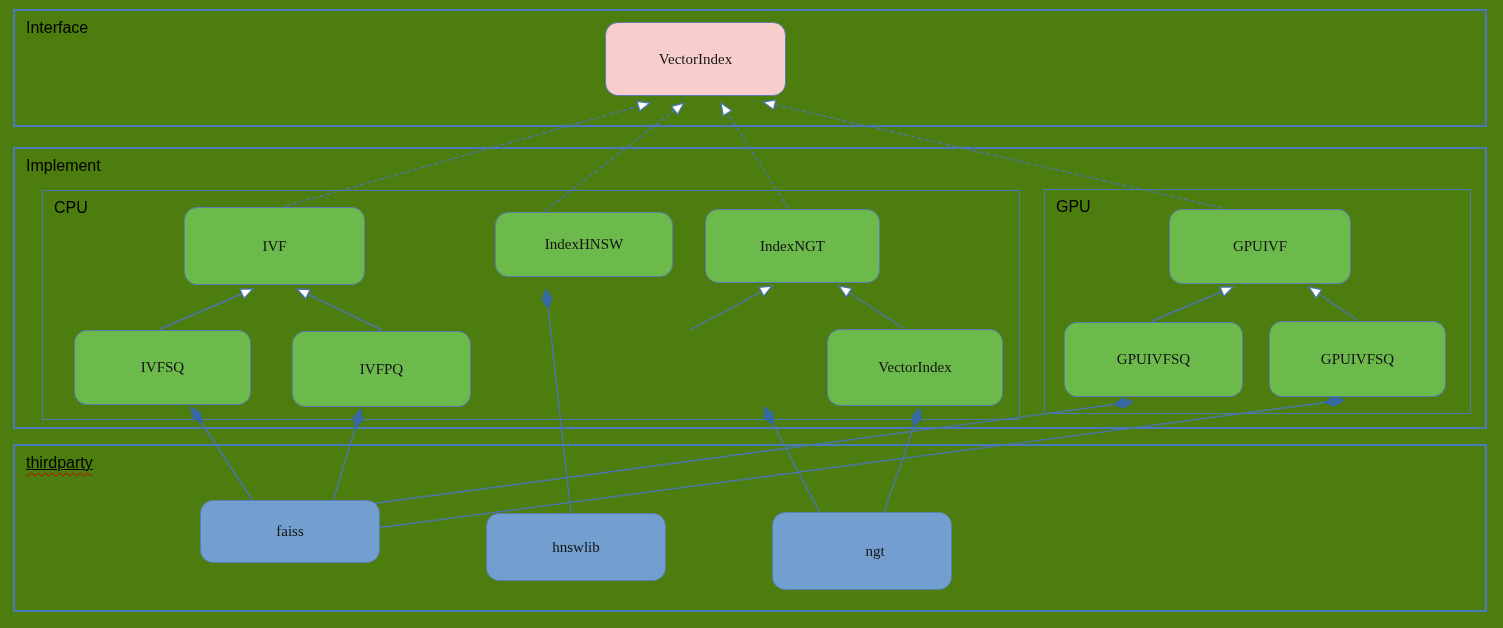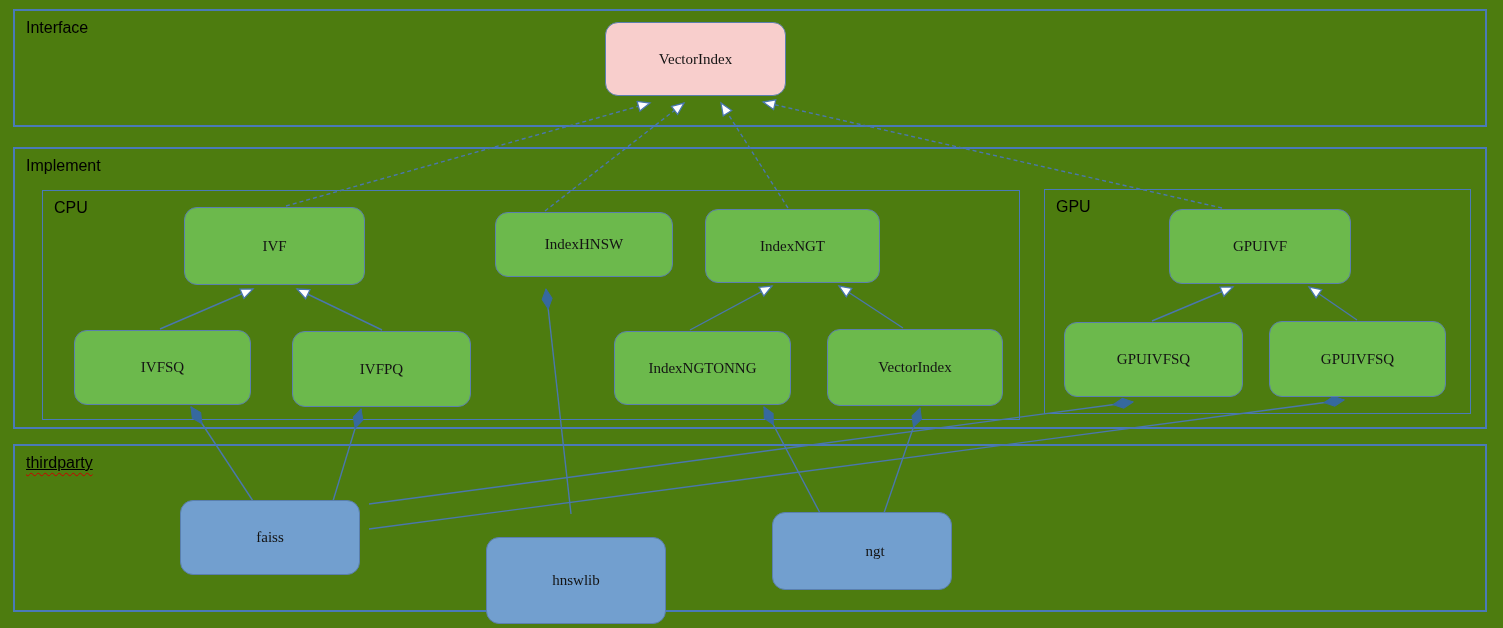--- a/index.html
+++ b/index.html
@@ -128,41 +128,38 @@
   </div>
 
   <div class="node kind-class" style="left:1169px; top:209px; width:182px; height:75px;">
     <span>GPUIVF</span>
   </div>
 
   <div class="node kind-class" style="left:292px; top:331px; width:179px; height:76px;">
     <span>IVFPQ</span>
   </div>
 
-  <div class="node kind-class" style="left:614px; top:331px; width:177px; height:74px;">
-    <span>IndexNGTONNG</span>
-  </div>
 
   <div class="node kind-class" style="left:827px; top:329px; width:176px; height:77px;">
     <span>VectorIndex</span>
   </div>
 
   <div class="node kind-class" style="left:1064px; top:322px; width:179px; height:75px;">
     <span>GPUIVFSQ</span>
   </div>
 
   <div class="node kind-class" style="left:1269px; top:321px; width:177px; height:76px;">
     <span>GPUIVFSQ</span>
   </div>
 
-  <div class="node kind-library" style="left:180px; top:500px; width:180px; height:75px;">
+  <div class="node kind-library" style="left:200px; top:500px; width:180px; height:63px;">
     <span>faiss</span>
   </div>
 
-  <div class="node kind-library" style="left:486px; top:513px; width:180px; height:87px;margin-top:24px;">
+  <div class="node kind-library" style="left:486px; top:513px; width:180px; height:68px;">
     <span>hnswlib</span>
   </div>
 
   <div class="node kind-library" style="left:772px; top:512px; width:180px; height:78px;padding-left:26px;">
     <span>ngt</span>
   </div>
 
 </div>
 
 </body></html>

